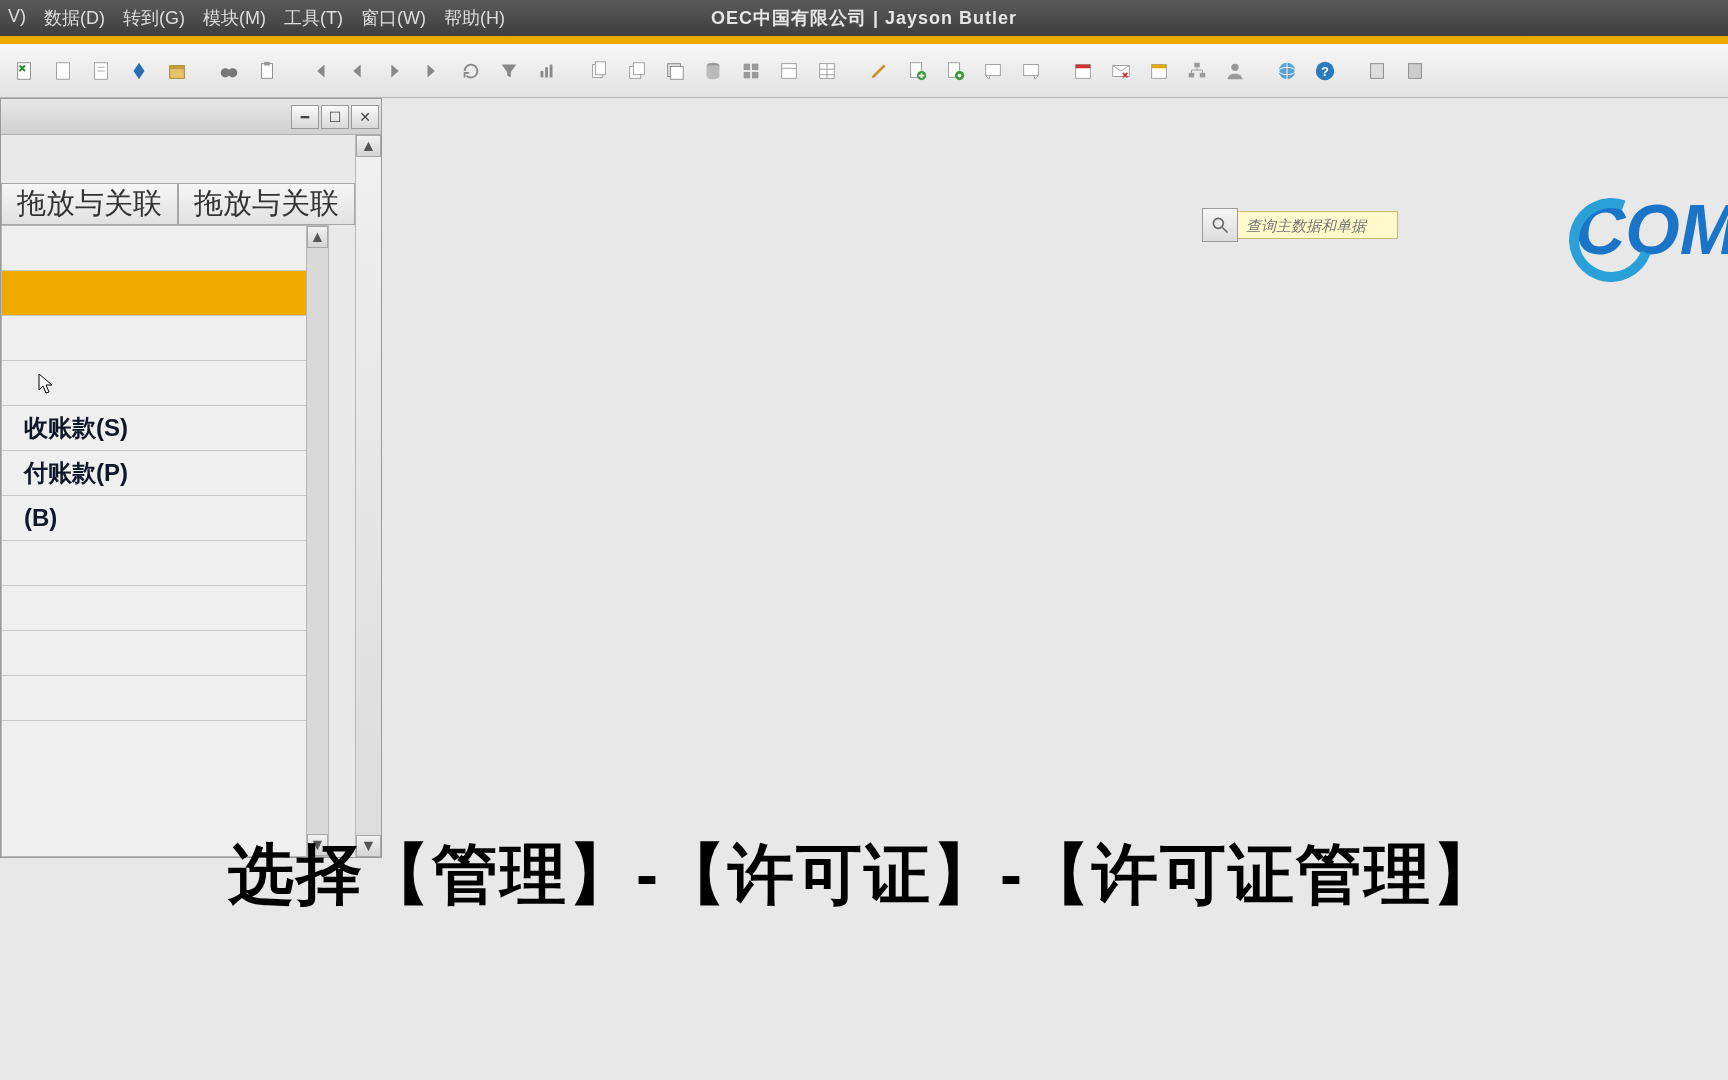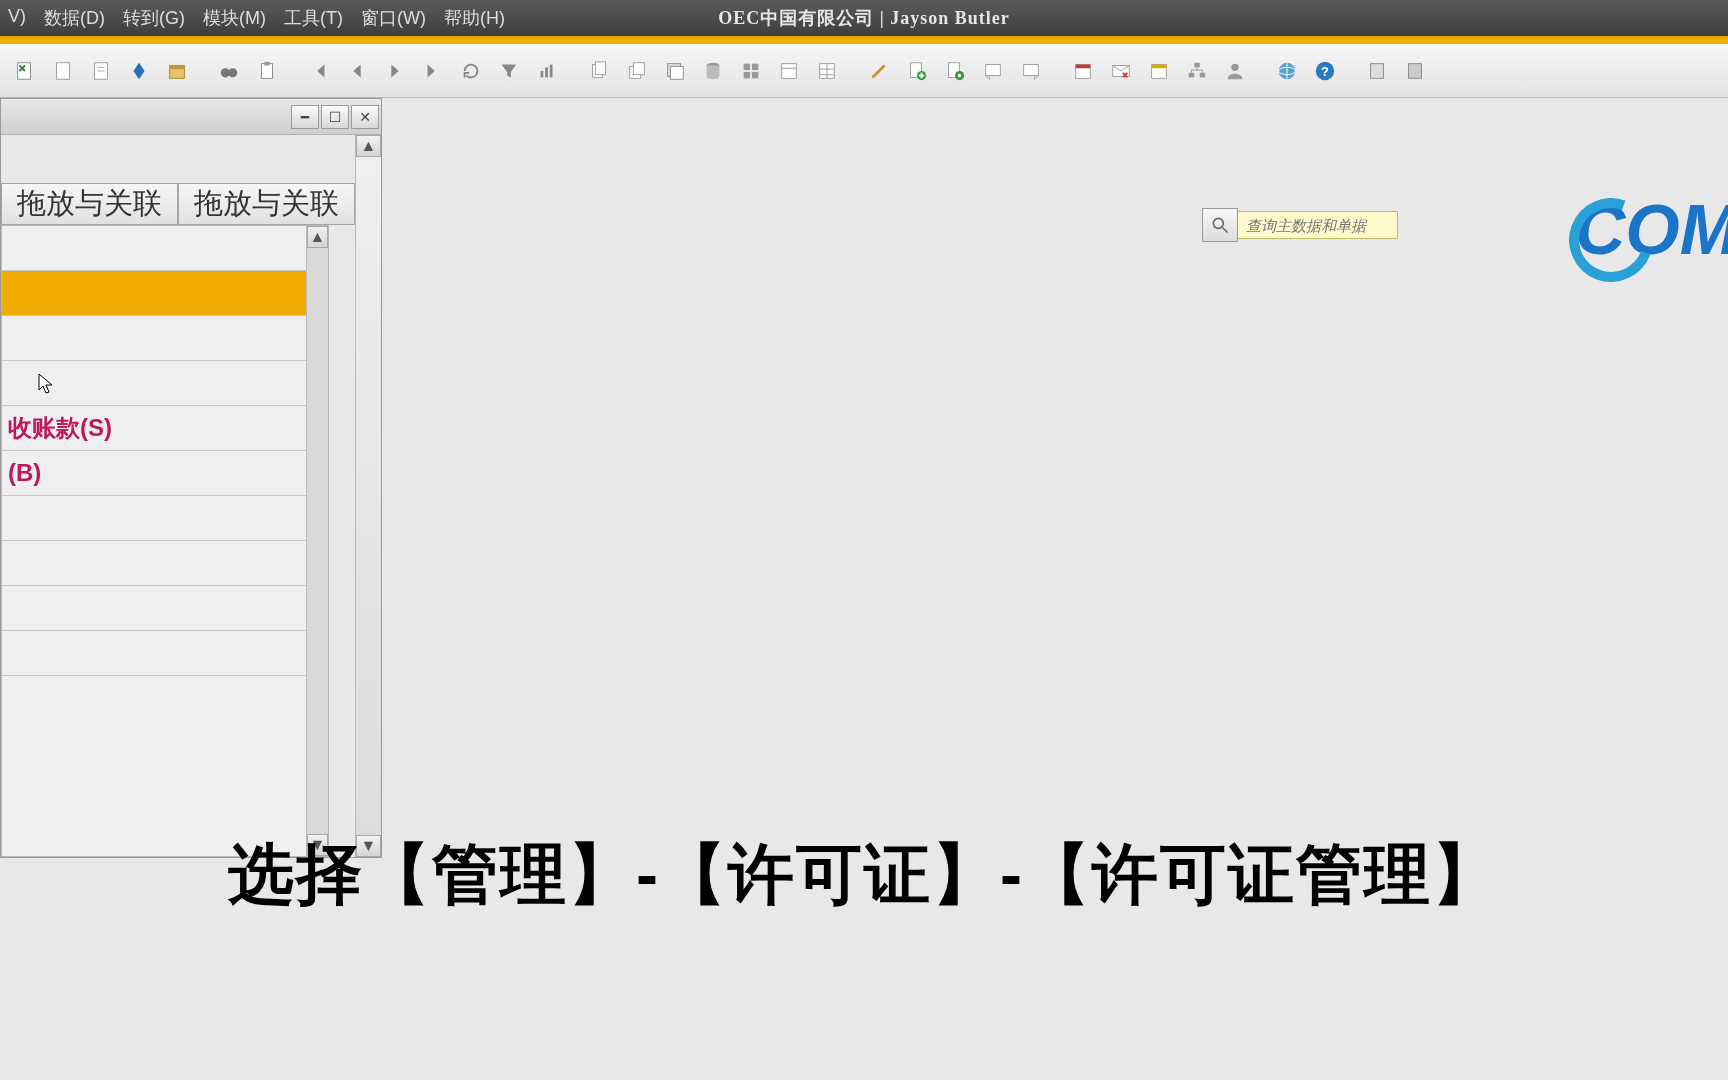--- a/index.html
+++ b/index.html
@@ -20,21 +20,20 @@
     font-size: 18px;
     padding: 0 8px;
     border-bottom: 2px solid #e6a800;
   }
   .titlebar .menus { display:flex; gap:18px; }
   .titlebar .menu { color:#ddd; cursor:default; }
   .titlebar .apptitle {
     position:absolute; left:0; right:0; text-align:center;
     color:#e6e6e6; font-weight:bold; letter-spacing:1px;
     pointer-events:none;
-    font-family:Liberation Serif, serif;
   }
   .accentbar { height:6px; background:#f0ab00; }
   .toolbar {
     height:54px;
     background:linear-gradient(#f7f7f7,#e2e2e2);
     border-bottom:1px solid #b8b8b8;
     display:flex; align-items:center;
     padding:0 8px; gap:4px;
   }
   .tbtn {
@@ -97,22 +96,22 @@
     position:absolute;
     left:0; right:26px;
     top:90px; bottom:0;
     background:#efefef;
     border:1px solid #b8b8b8;
   }
   .module-row {
     height:45px;
     border-bottom:1px solid #c7c7c7;
     display:flex; align-items:center;
-    padding-left:6px;
-    font-size:24px; font-weight:600; color:#be185d;
+    padding-left:22px;
+    font-size:24px; font-weight:600; color:#0f172a;
   }
   .module-row.selected {
     background:#f0ab00;
   }
   .cursor {
     position:absolute;
     left:38px; top:275px;
     width:16px; height:22px;
     pointer-events:none;
   }
@@ -439,20 +438,21 @@
         <div class="tabs">
           <div class="tab">拖放与关联</div>
           <div class="tab">拖放与关联</div>
         </div>
         <div class="modules">
           <div class="module-row"></div>
           <div class="module-row selected"></div>
           <div class="module-row"></div>
           <div class="module-row"></div>
           <div class="module-row">收账款(S)</div>
+          <div class="module-row">付账款(P)</div>
           <div class="module-row">(B)</div>
           <div class="module-row"></div>
           <div class="module-row"></div>
           <div class="module-row"></div>
           <div class="module-row"></div>
           <div class="modules-inner-scroll">
             <div class="scroll-arrow">▲</div>
             <div class="scroll-track"></div>
             <div class="scroll-arrow">▼</div>
           </div>

